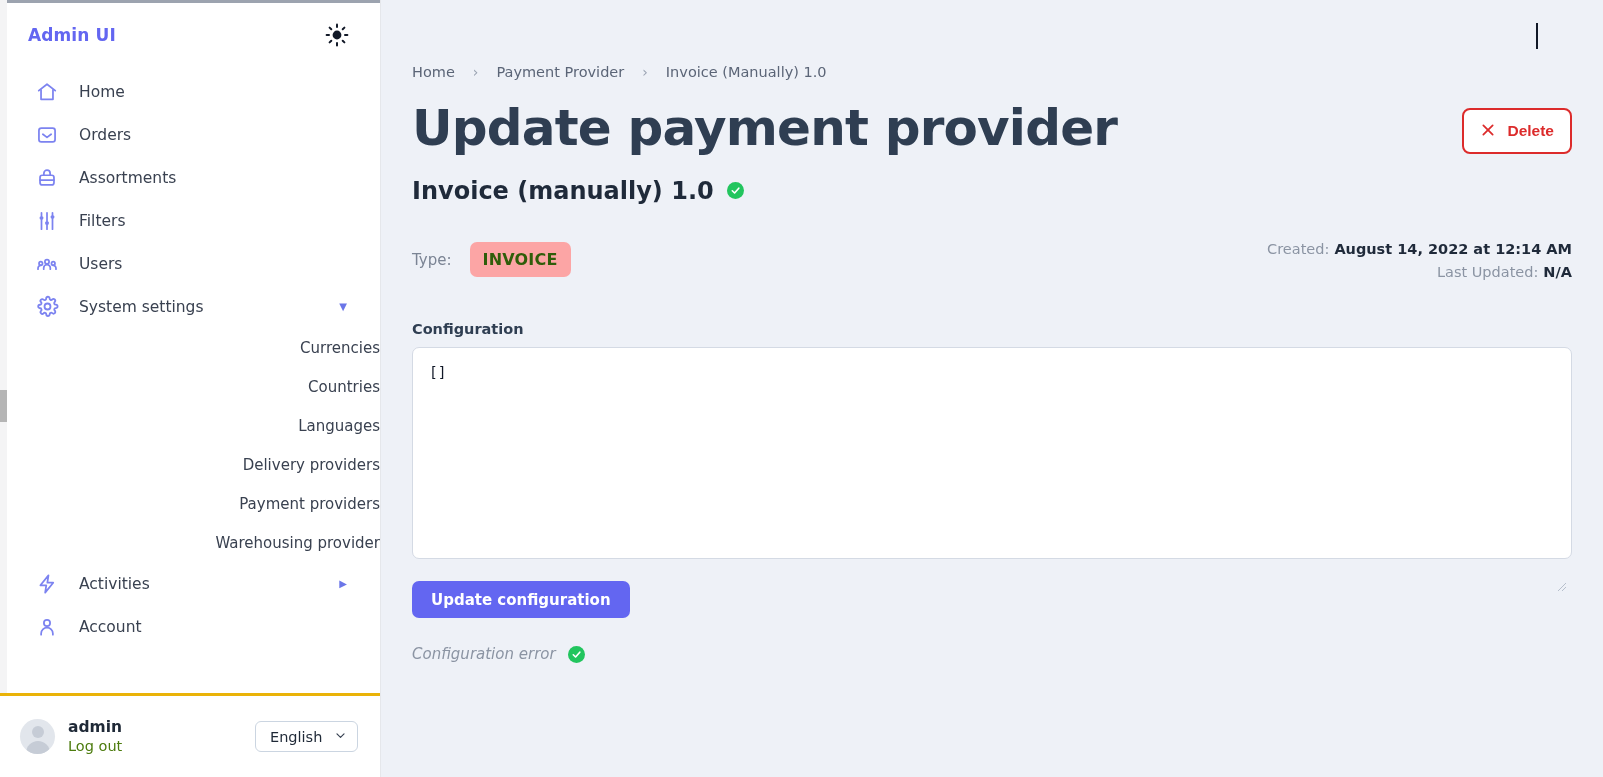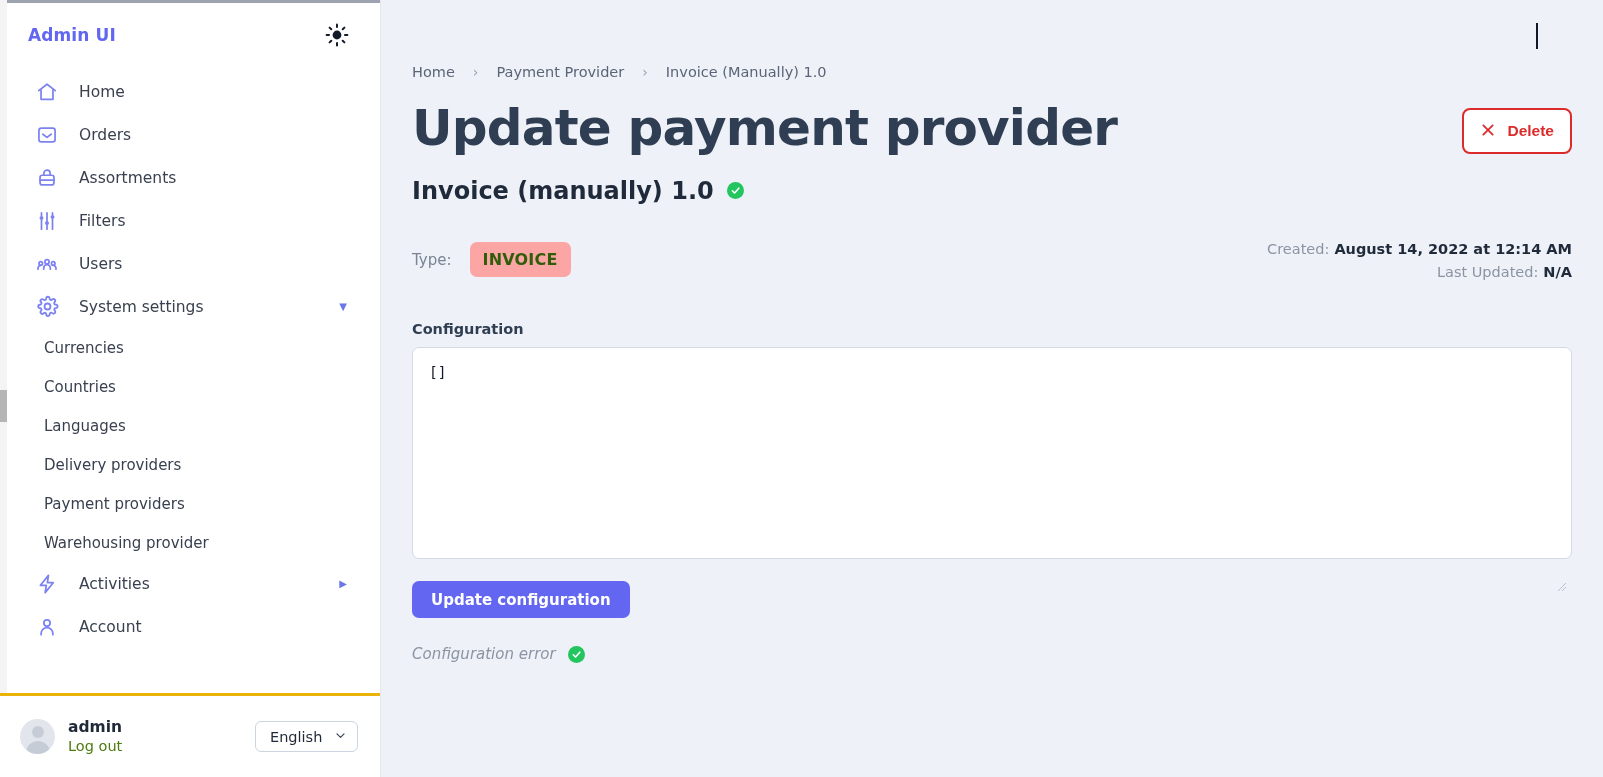--- a/index.html
+++ b/index.html
@@ -63,22 +63,23 @@
     font-weight: 500;
   }
   .nav-item .caret {
     position: absolute; right: 33px;
     font-size: 10px; color: #6b76e8;
     line-height: 1;
   }
   .nav-sub {
     display: flex; align-items: center;
     height: 39px;
-    padding-left: 44px;
-    cursor: pointer;
+    padding-left: 104px;
+    cursor: pointer;
+    justify-content: flex-end;
   }
   .nav-sub .lbl {
     font-size: 15px;
     color: #394150;
     font-weight: 500;
   }
   .sb-footer {
     height: 81px;
     display: flex; align-items: center;
     padding: 0 22px 0 20px;

